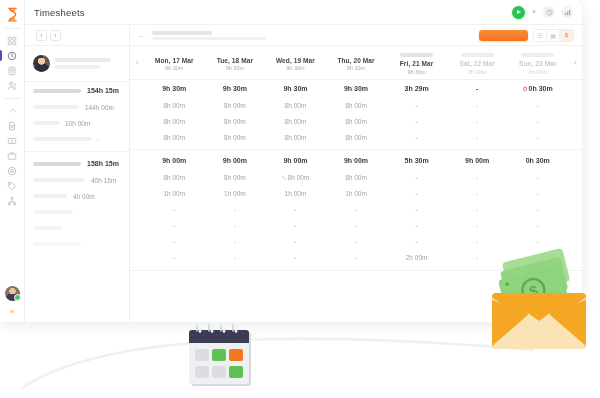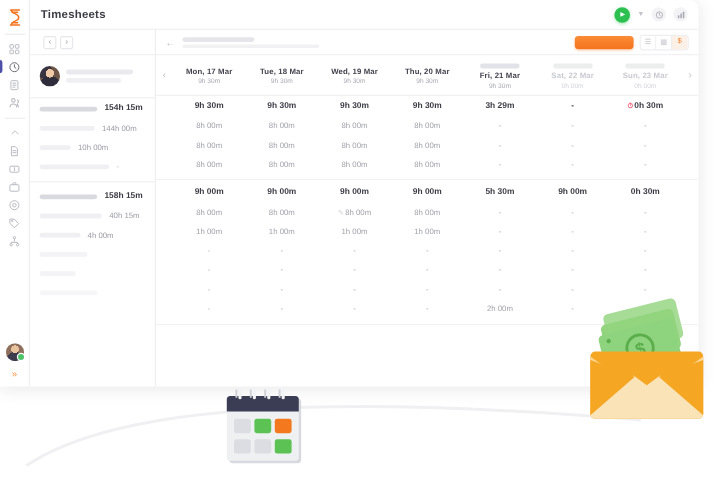--- a/index.html
+++ b/index.html
@@ -57,21 +57,21 @@
     background:#4ec26b; border:1px solid #fff;
   }
   .rail-collapse { color:#f2994a; font-size:8px; margin-bottom:6px; }
 
   
   .titlebar {
     position: absolute; left: 25px; top: 0; right: 0; height: 25px;
     background: #fff; border-bottom: 1px solid #f0f0f3;
     display: flex; align-items: center; padding: 0 9px;
   }
-  .page-title { font-size: 9.5px; font-weight: bold; color: #3c3c46; letter-spacing: .2px; }
+  .page-title { font-size: 9.5px; font-weight: normal; color: #3c3c46; letter-spacing: .2px; }
   .title-right { margin-left: auto; display: flex; align-items: center; gap: 6px; }
   .play-btn {
     width: 13px; height: 13px; border-radius: 50%; background: #2bc04f;
     display: flex; align-items: center; justify-content: center;
     box-shadow: 0 1px 3px rgba(43,192,79,.40);
   }
   .play-btn i {
     width: 0; height: 0; border-left: 4px solid #fff;
     border-top: 2.5px solid transparent; border-bottom: 2.5px solid transparent;
     margin-left: 1px;

